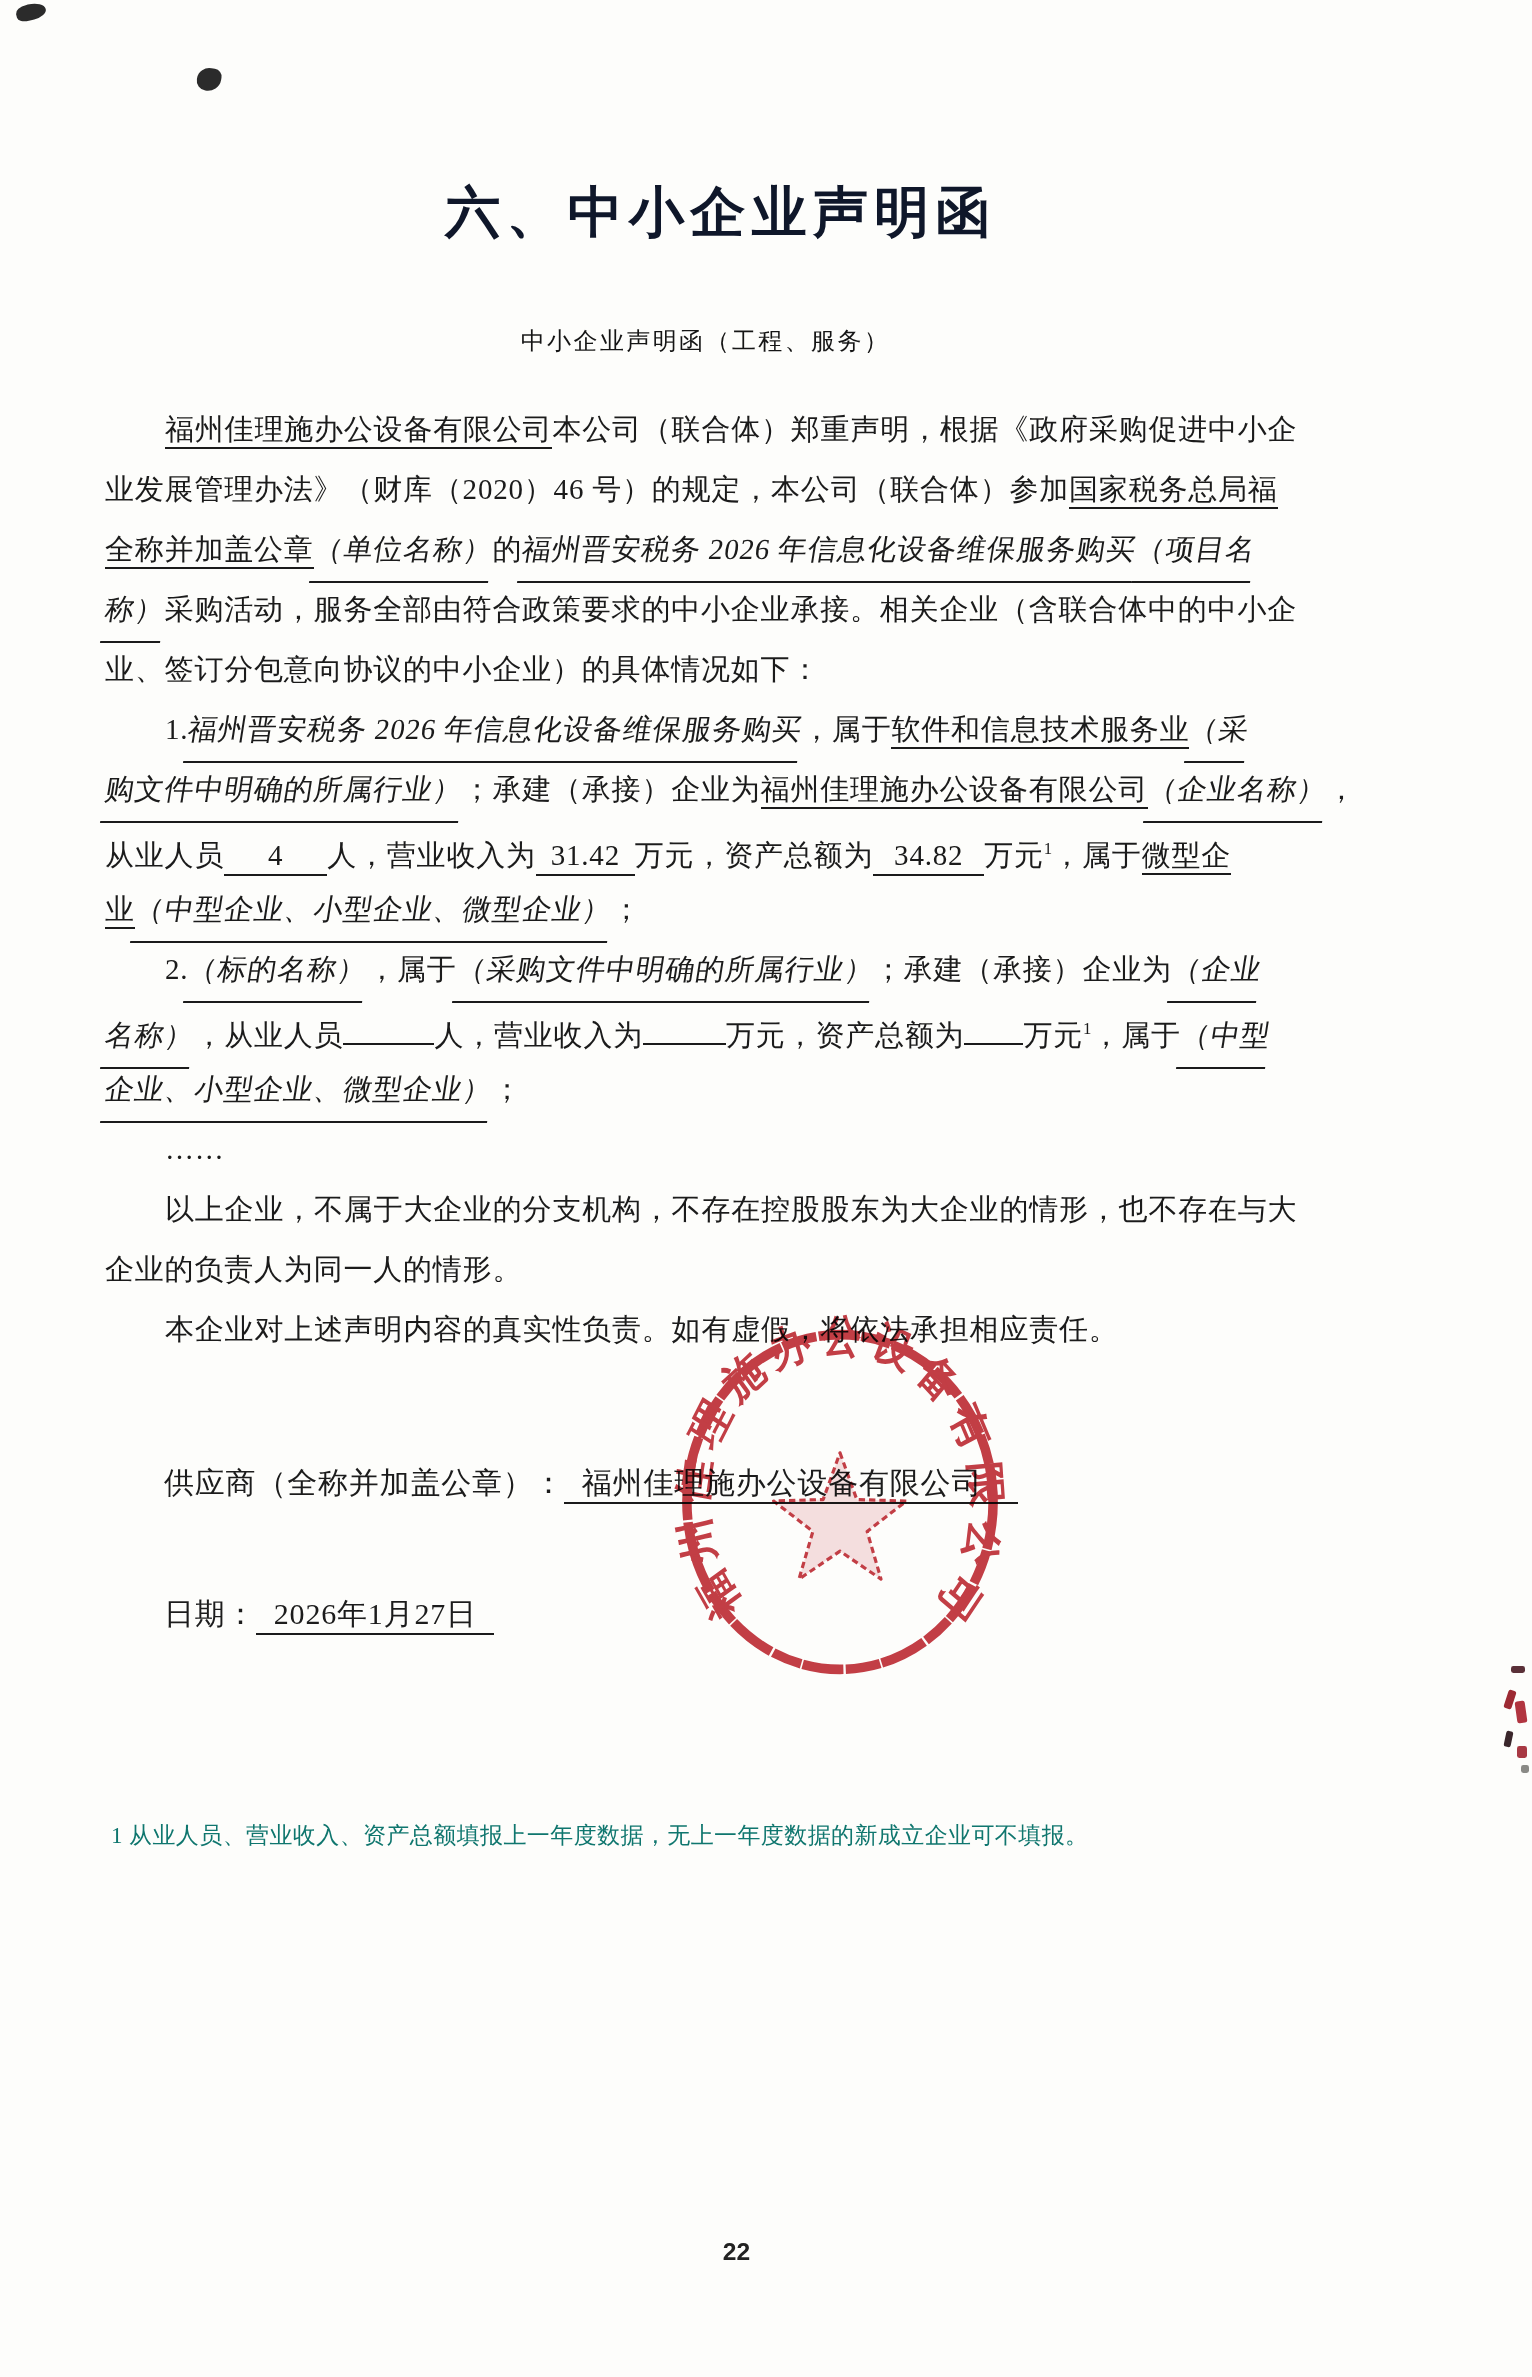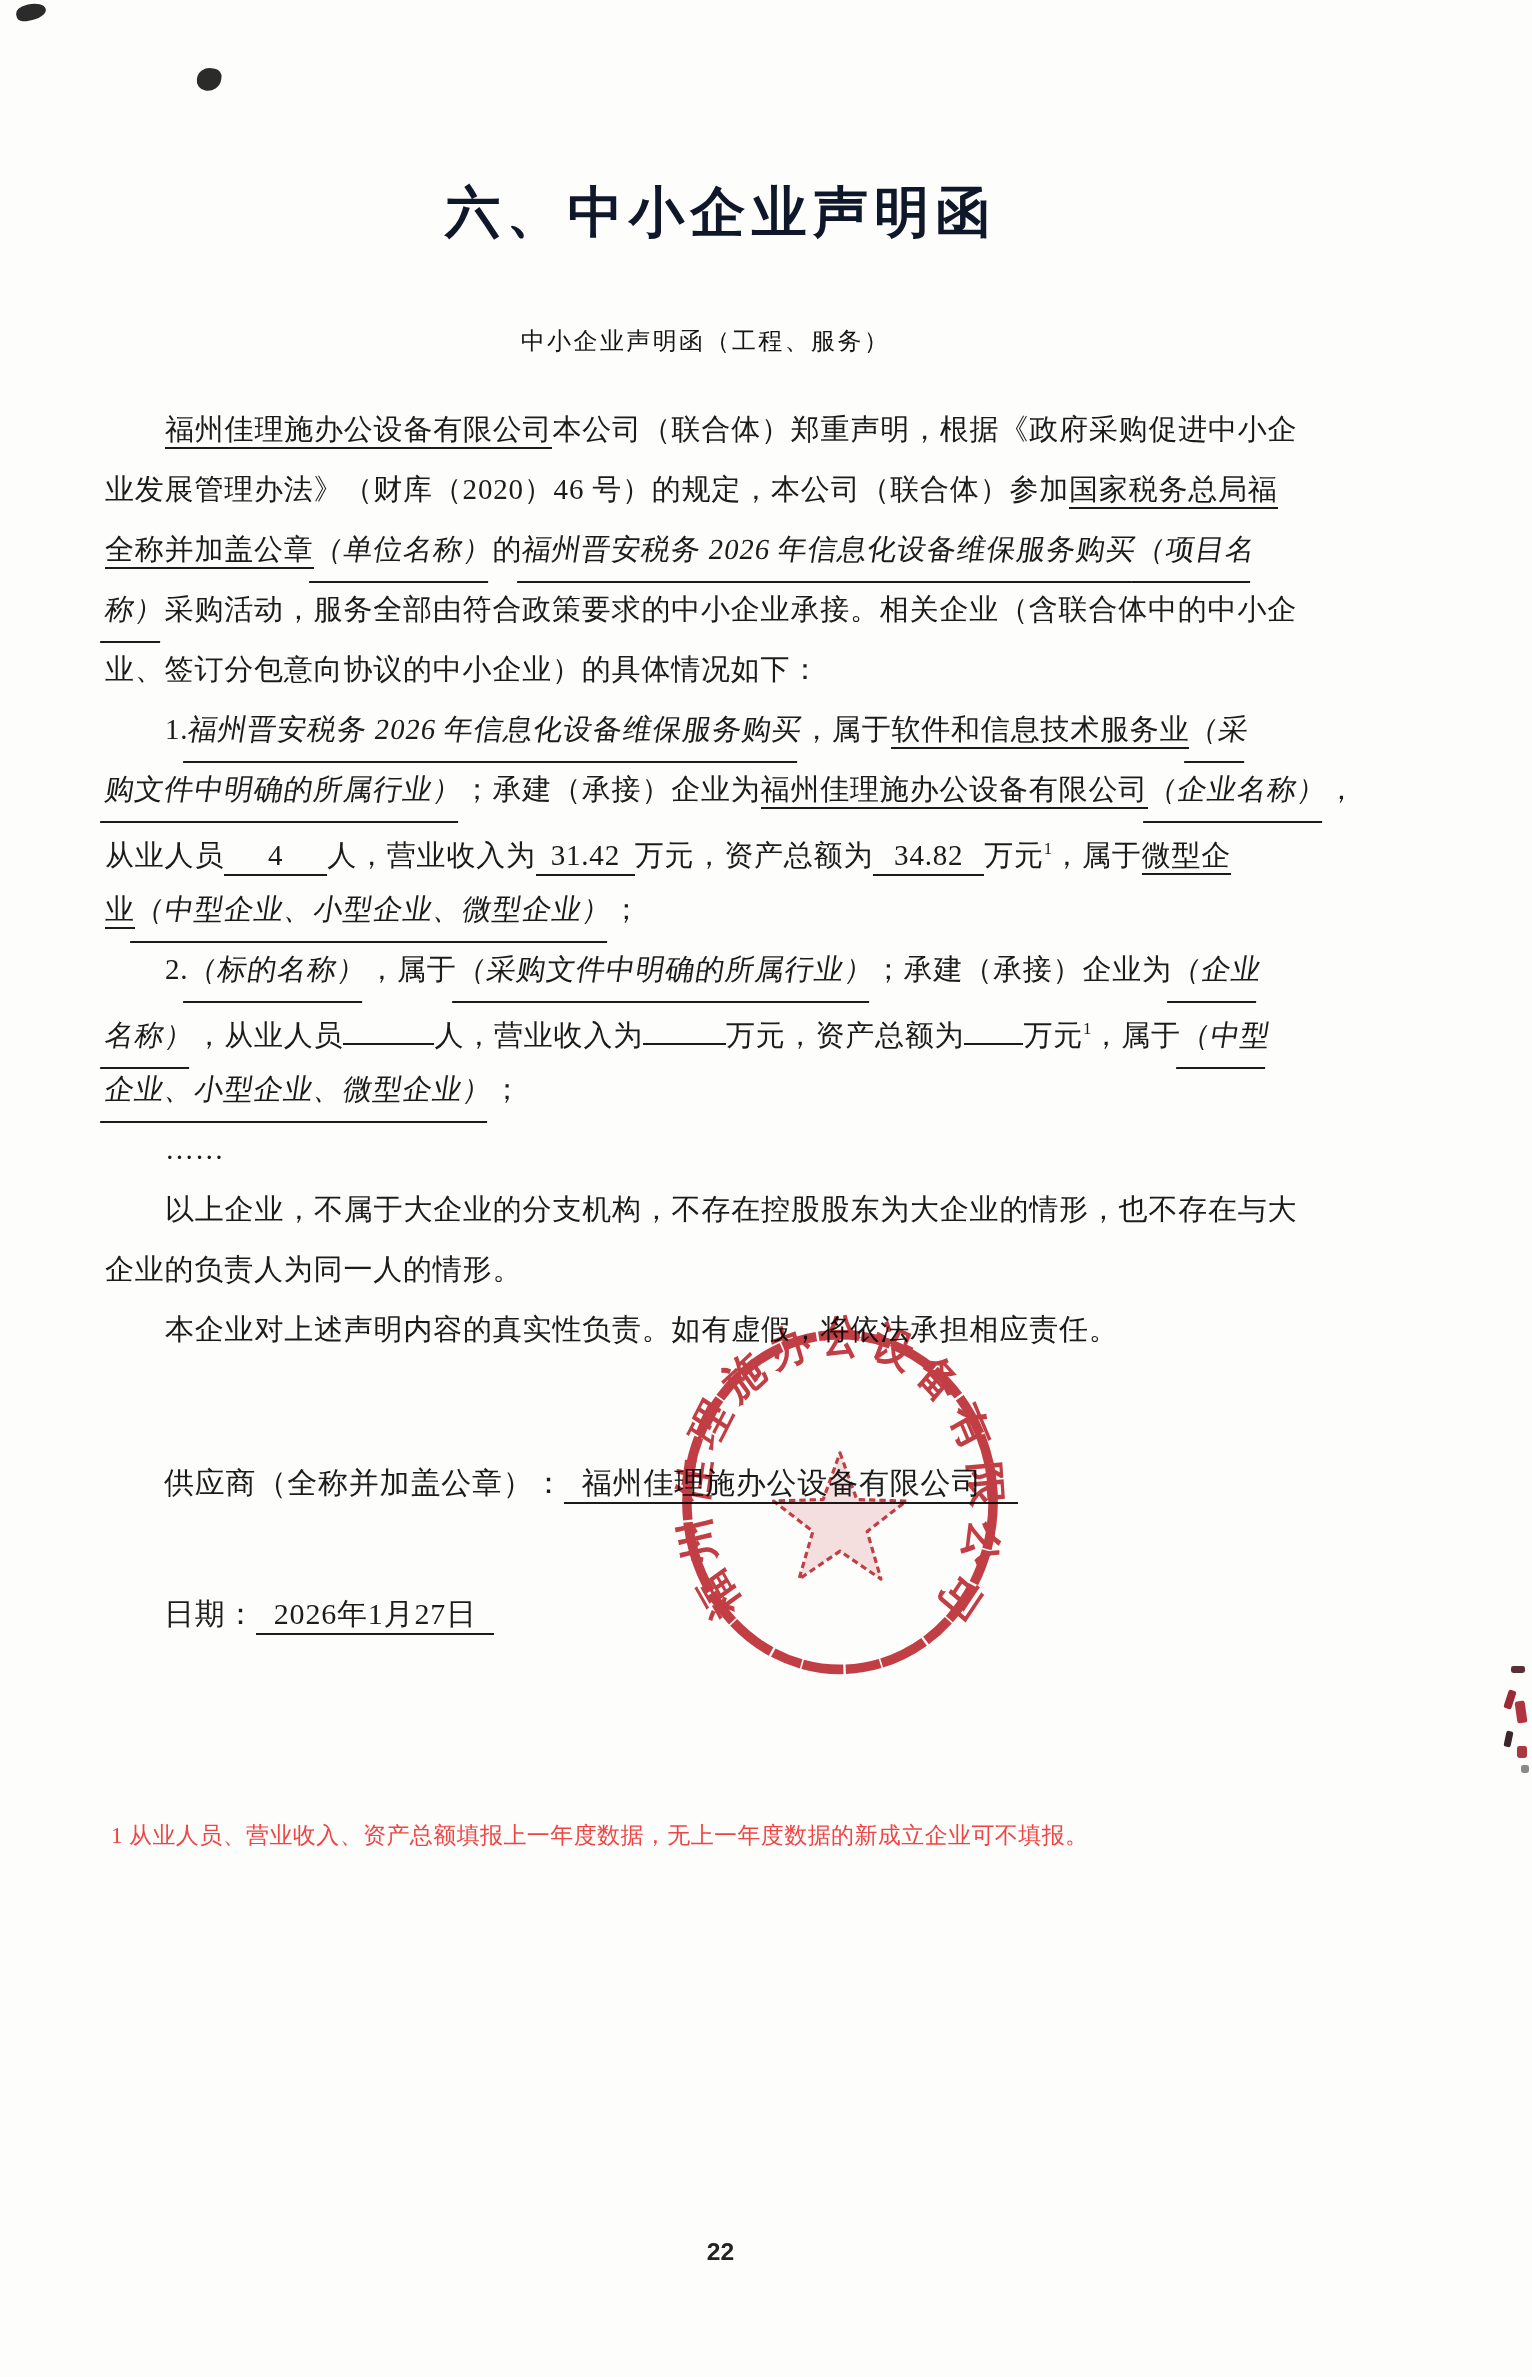--- a/index.html
+++ b/index.html
@@ -34,24 +34,24 @@
   .i.u{border-bottom:2.4px solid #1b1b1b;}
   .blank{display:inline-block;text-align:center;line-height:1.15;vertical-align:baseline;}
   sup{font-size:58%;letter-spacing:0;}
   .sig-line{position:absolute;left:164px;font-size:30px;white-space:nowrap;letter-spacing:0.8px;}
   .sig-supplier{top:1463px;}
   .sig-date{top:1594px;}
   .sig-underline{border-bottom:2.4px solid #1b1b1b;padding:0 17.4px 3.2px 17.4px;}
   .sig-underline.wide{padding-right:36px;}
   .footnote{
     position:absolute;top:1820px;left:111px;width:1268px;
-    font-size:23px;letter-spacing:0.4px;color:#ef4444;white-space:nowrap;
+    font-size:23px;letter-spacing:0.4px;color:#0f766e;white-space:nowrap;
   }
   .page-number{
-    position:absolute;top:2238px;left:689px;width:63px;text-align:center;
+    position:absolute;top:2238px;left:705px;width:63px;text-align:center;
     font-family:"Liberation Sans", sans-serif;font-weight:bold;font-size:24.6px;color:#222;
   }
   .stamp{
     position:absolute;left:667px;top:1314px;width:346px;height:376px;
     mix-blend-mode:multiply;opacity:0.95;
   }
   .seal-text{
     font-family:"Liberation Sans", sans-serif;
     font-weight:bold;font-size:50px;letter-spacing:11px;
     fill:#c1333c;

